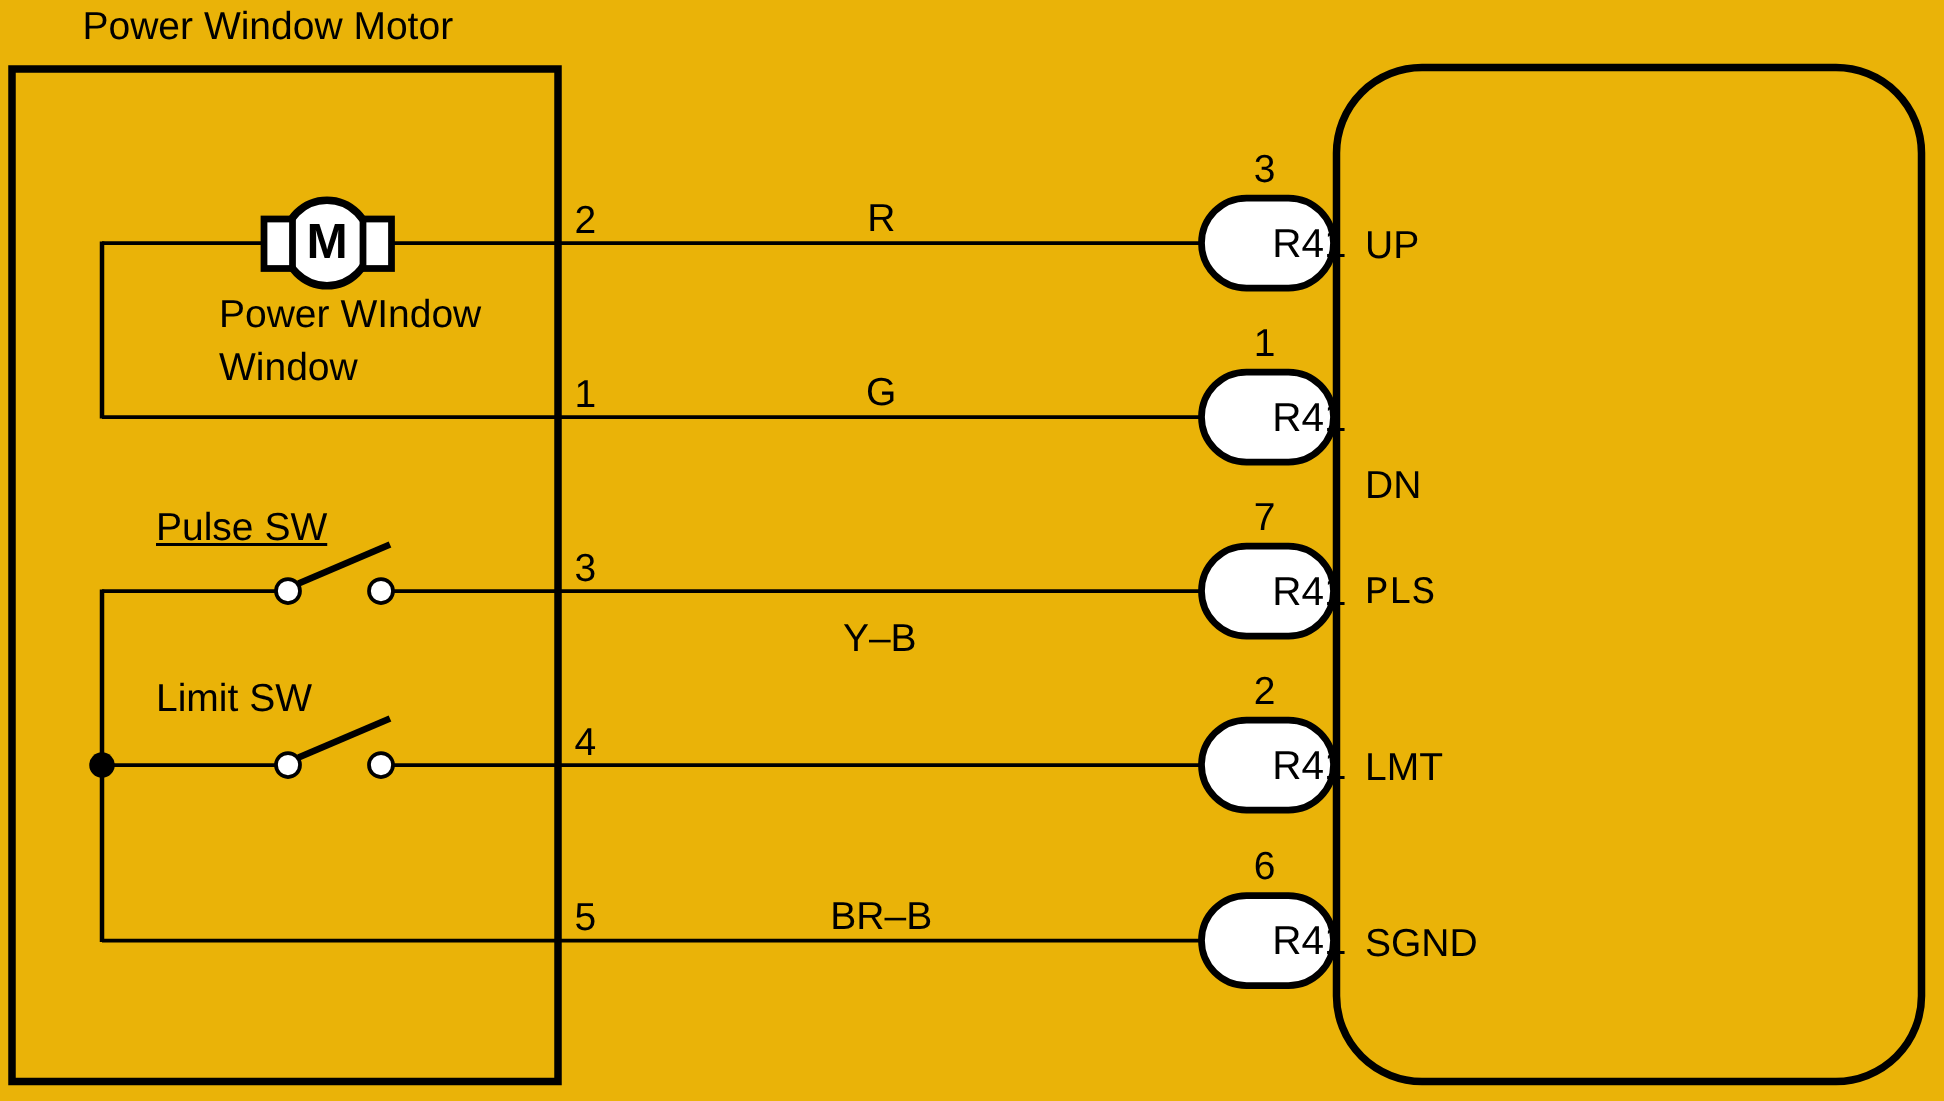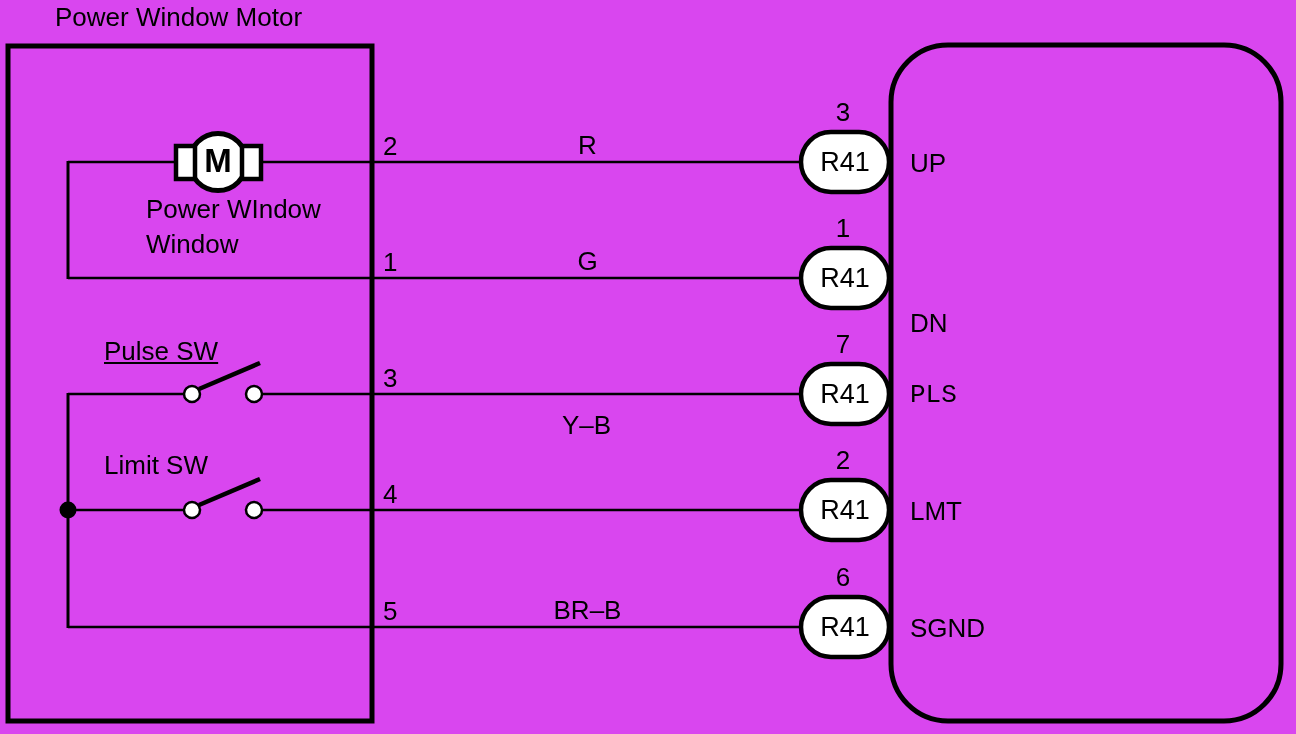--- a/index.html
+++ b/index.html
@@ -1,26 +1,26 @@
 <!DOCTYPE html>
 <html><head>
 <meta charset="utf-8">
 <style>
   html,body { margin:0; padding:0; background:#ffffff; }
   #stage {
-    position:relative; width:1296px; height:734px; background:#d946ef;
+    position:relative; width:1296px; height:734px; background:#eab308;
     font-family:"Liberation Sans", sans-serif; color:#000;
     overflow:hidden;
   }
   #wires-svg { position:absolute; left:0; top:0; }
   .t { position:absolute; white-space:nowrap; font-size:26px; line-height:30px; color:#000; }
   .c { text-align:center; }
   .title { font-size:26px; }
   .mchar { font-size:33px; line-height:36px; font-weight:bold; }
-  .conn { font-size:27px; }
+  .conn { font-size:27px;margin-left:28px; }
 </style>
 </head>
 <body>
 
 <div id="stage">
 
   <svg id="wires-svg" width="1296" height="734" viewBox="0 0 1296 734">
 
     <rect x="8" y="46" width="364" height="675" fill="none" stroke="#000" stroke-width="5"></rect>
     <rect x="891" y="45" width="390" height="676" rx="57" ry="57" fill="none" stroke="#000" stroke-width="5"></rect>

